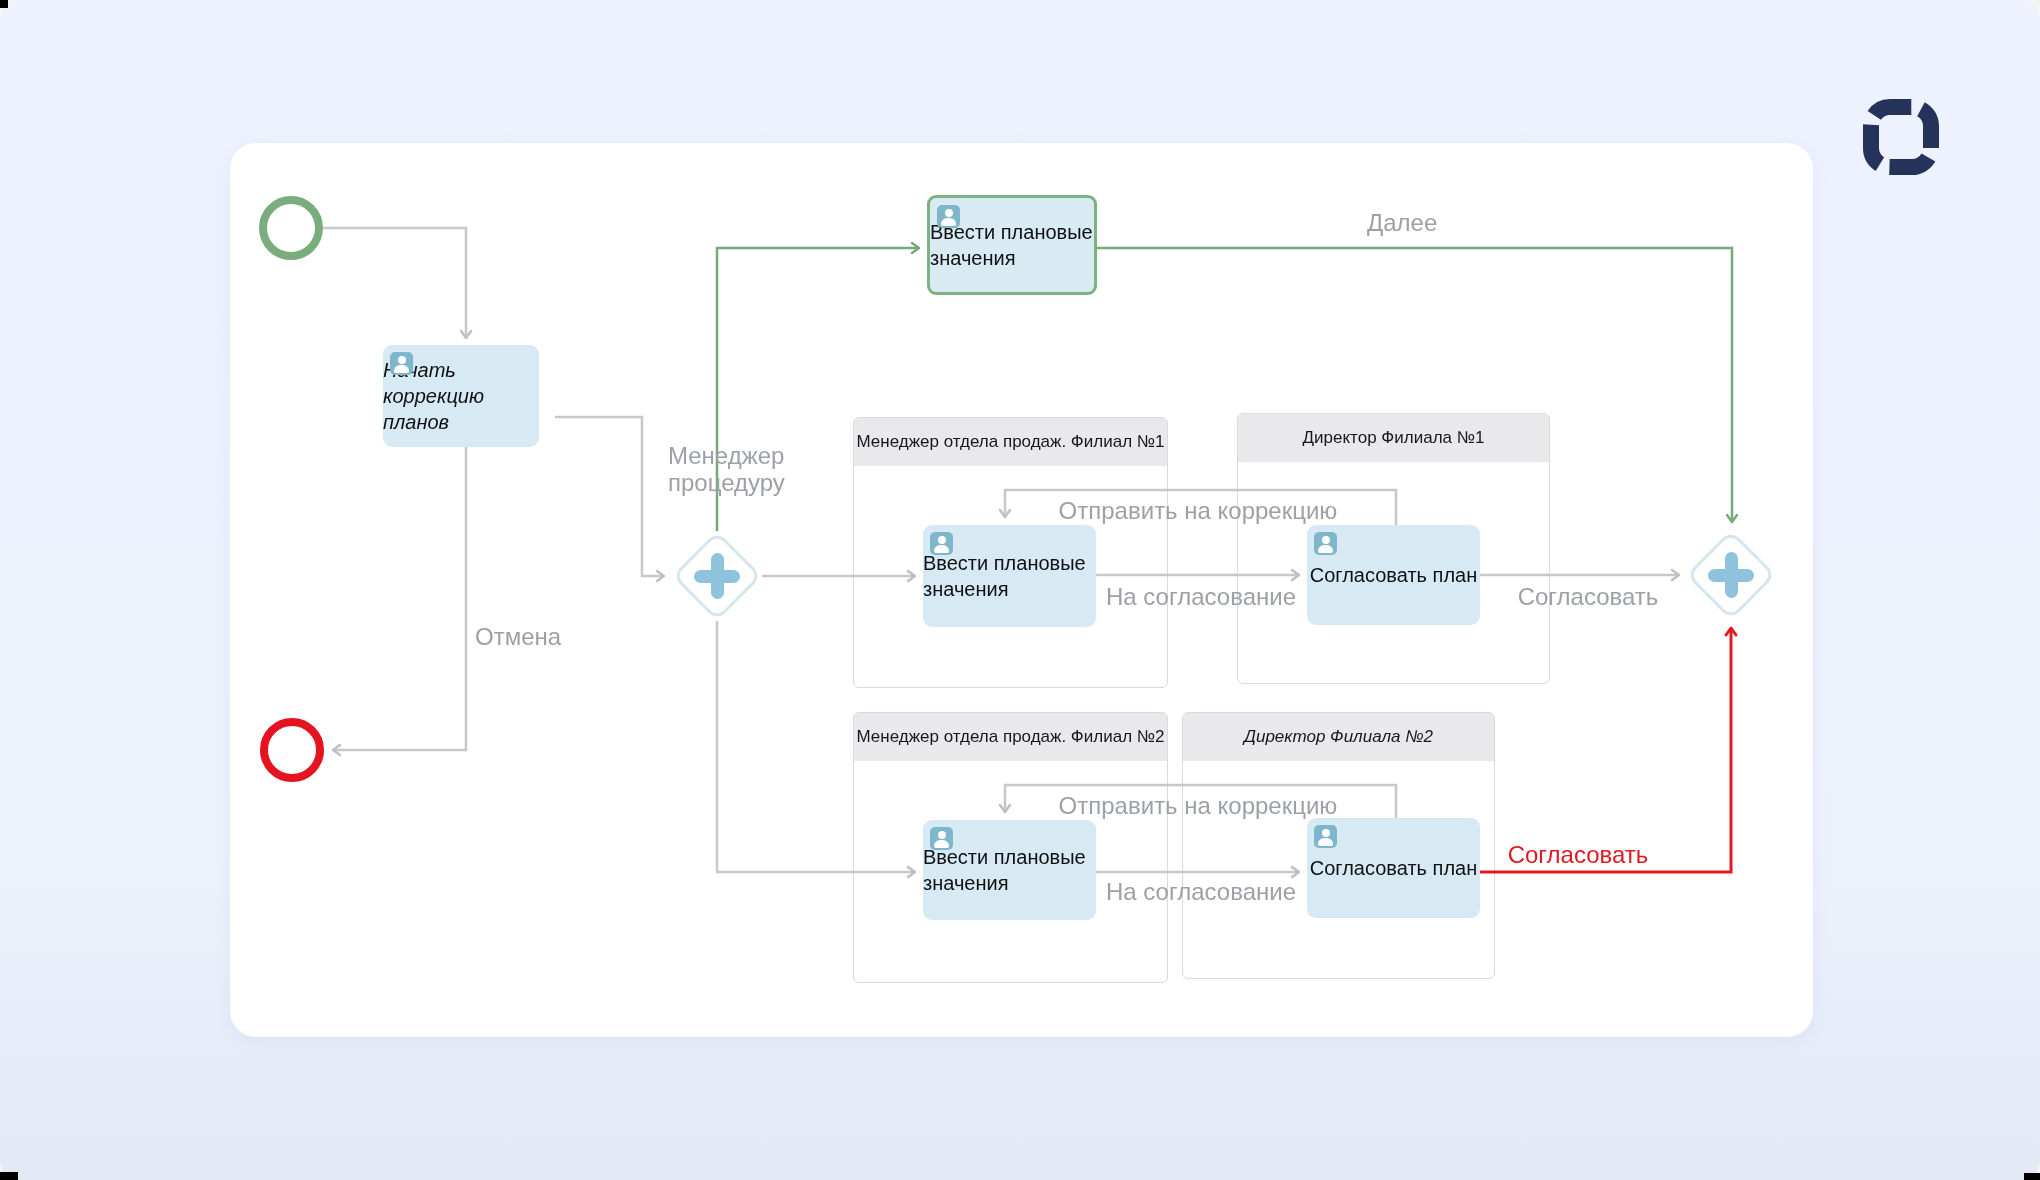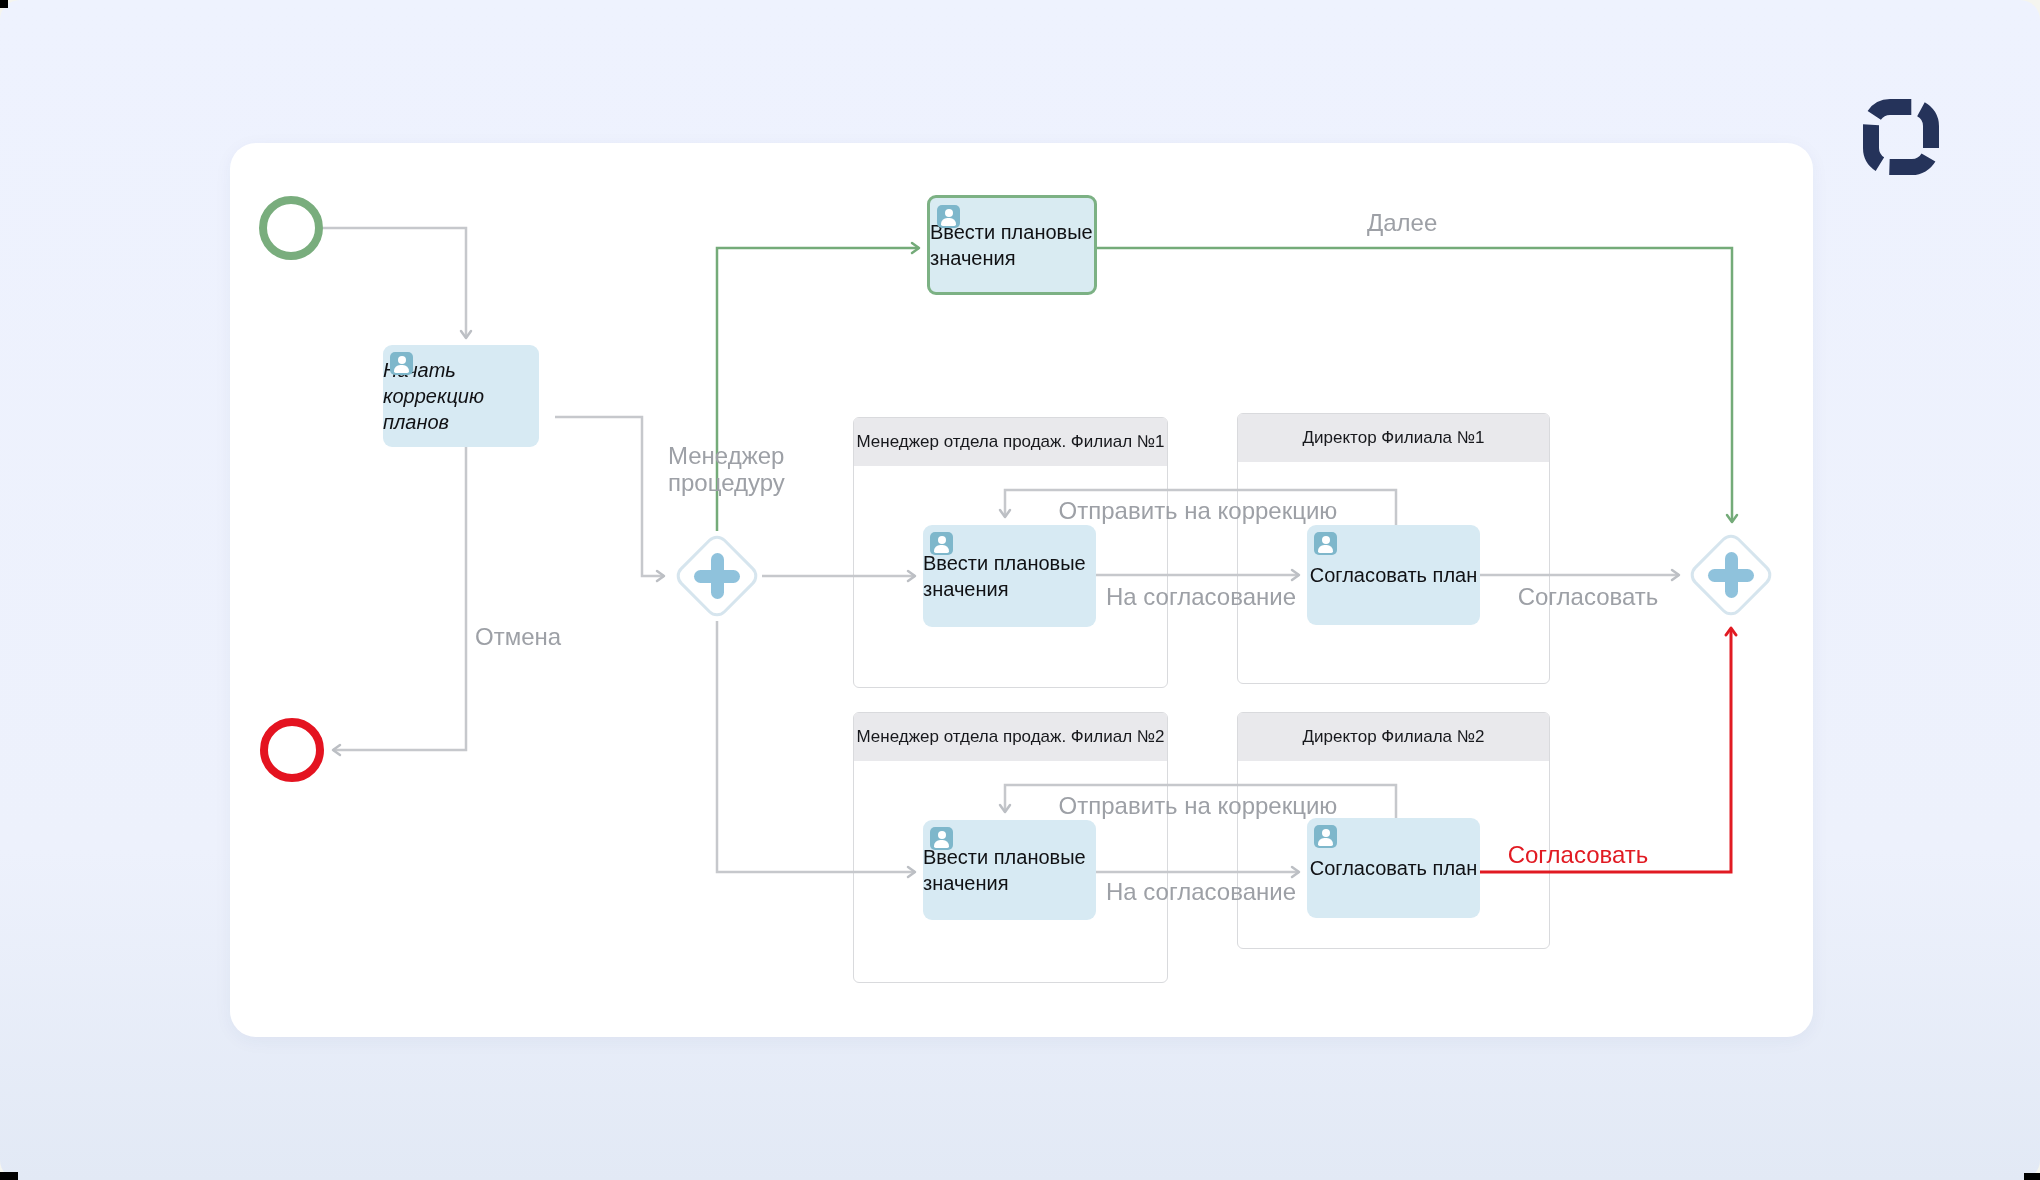--- a/index.html
+++ b/index.html
@@ -49,21 +49,21 @@
     background:#e9e9ec;
     border-radius:4px 4px 0 0;
     display:flex; align-items:center; justify-content:center;
     font-size:17px; color:#17181c;
     white-space:nowrap;
     text-align:center;
   }
   .lane.mgr1 { left:623px; top:274px; width:315px; height:271px; }
   .lane.dir1 { left:1007px; top:270px; width:313px; height:271px; }
   .lane.mgr2 { left:623px; top:569px; width:315px; height:271px; }
-  .lane.dir2 { left:1007px; top:569px; width:313px; height:237px; }
+  .lane.dir2 { left:952px; top:569px; width:313px; height:267px;font-style:italic; }
 
   
   .task {
     position:absolute;
     background:#d7eaf3;
     border-radius:9px;
     display:flex; align-items:center; justify-content:center;
     font-size:20px; line-height:26px; color:#101114;
     z-index:4;
     cursor:pointer;

